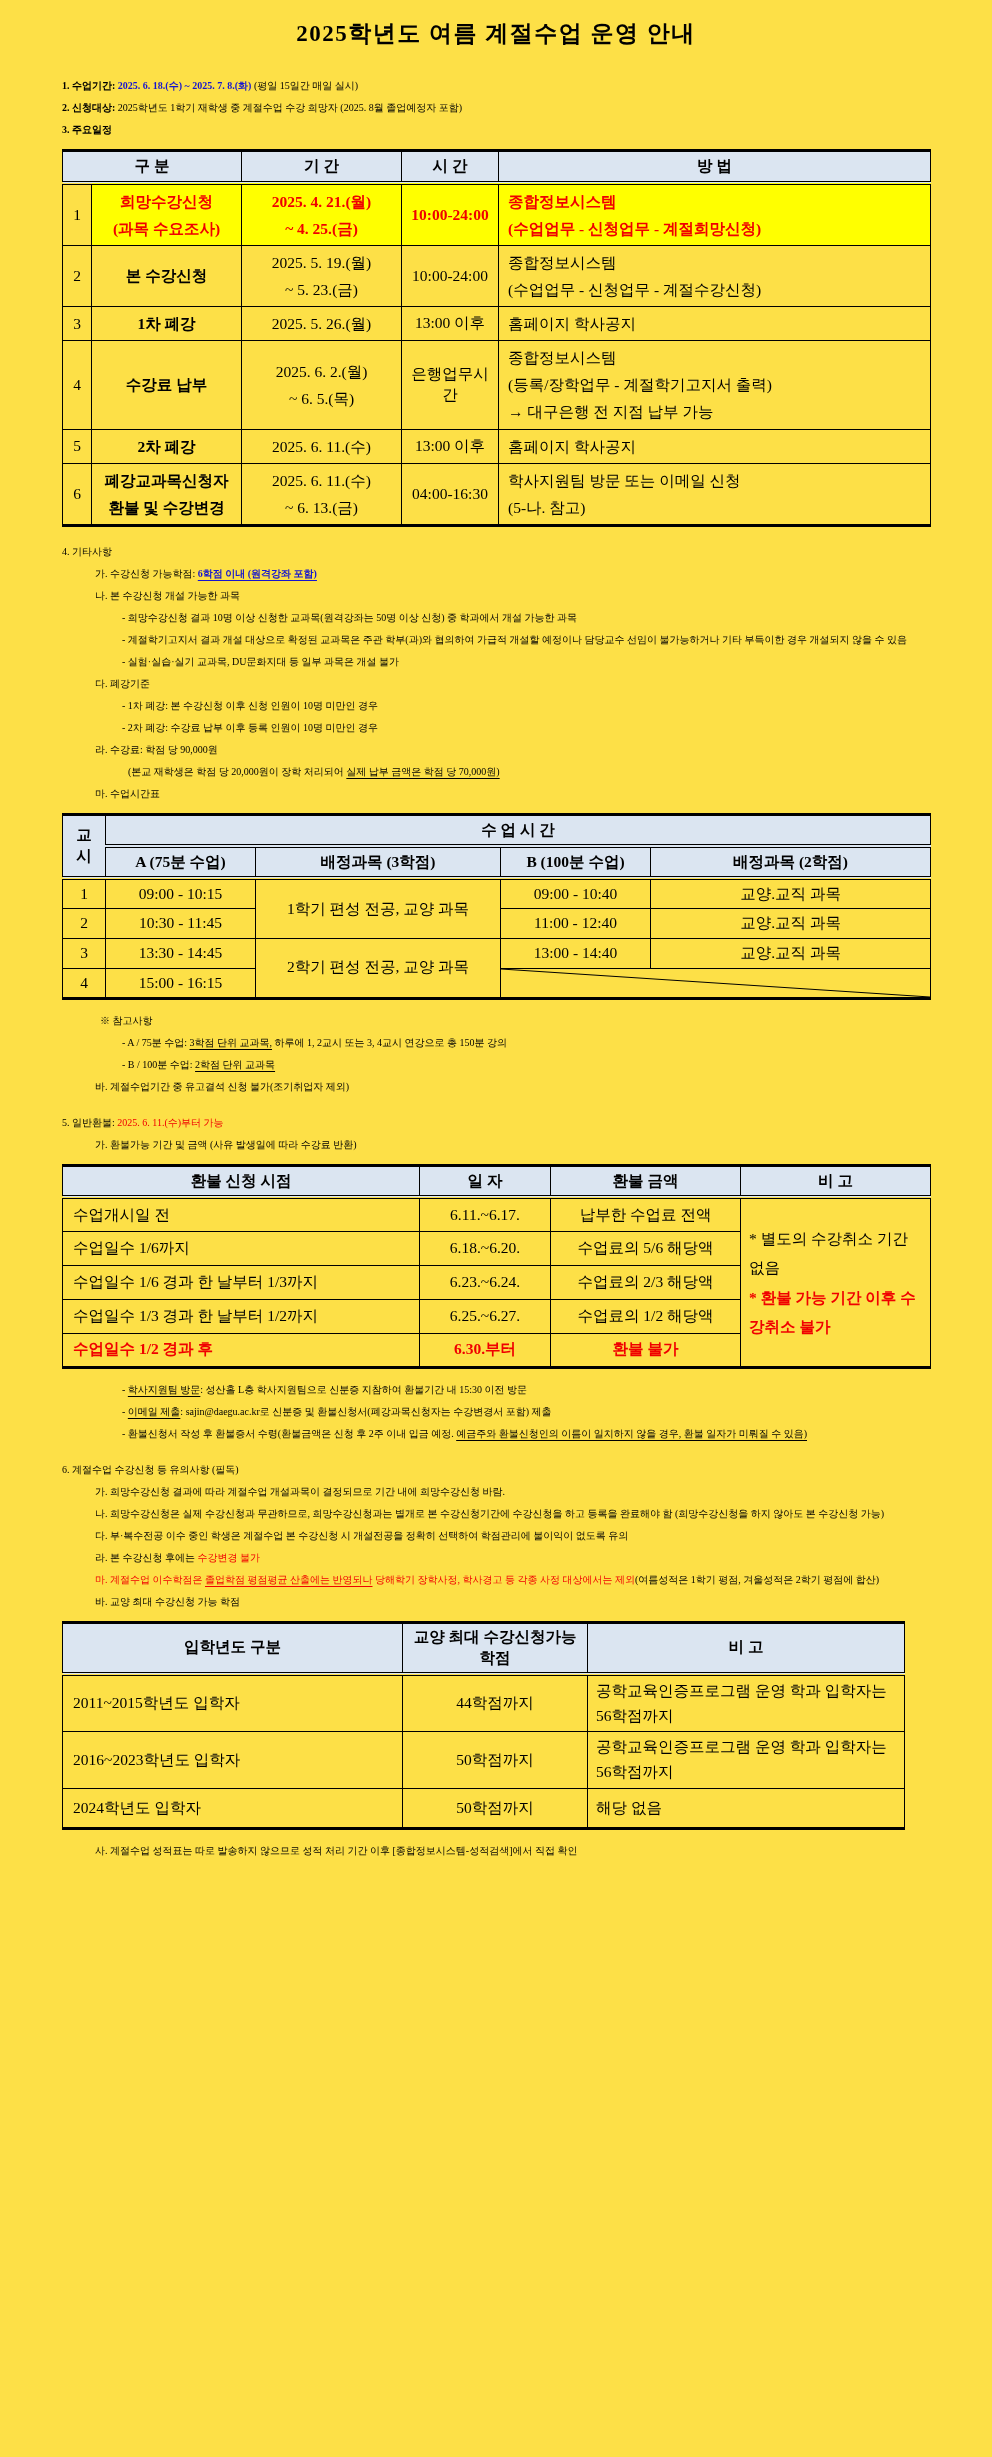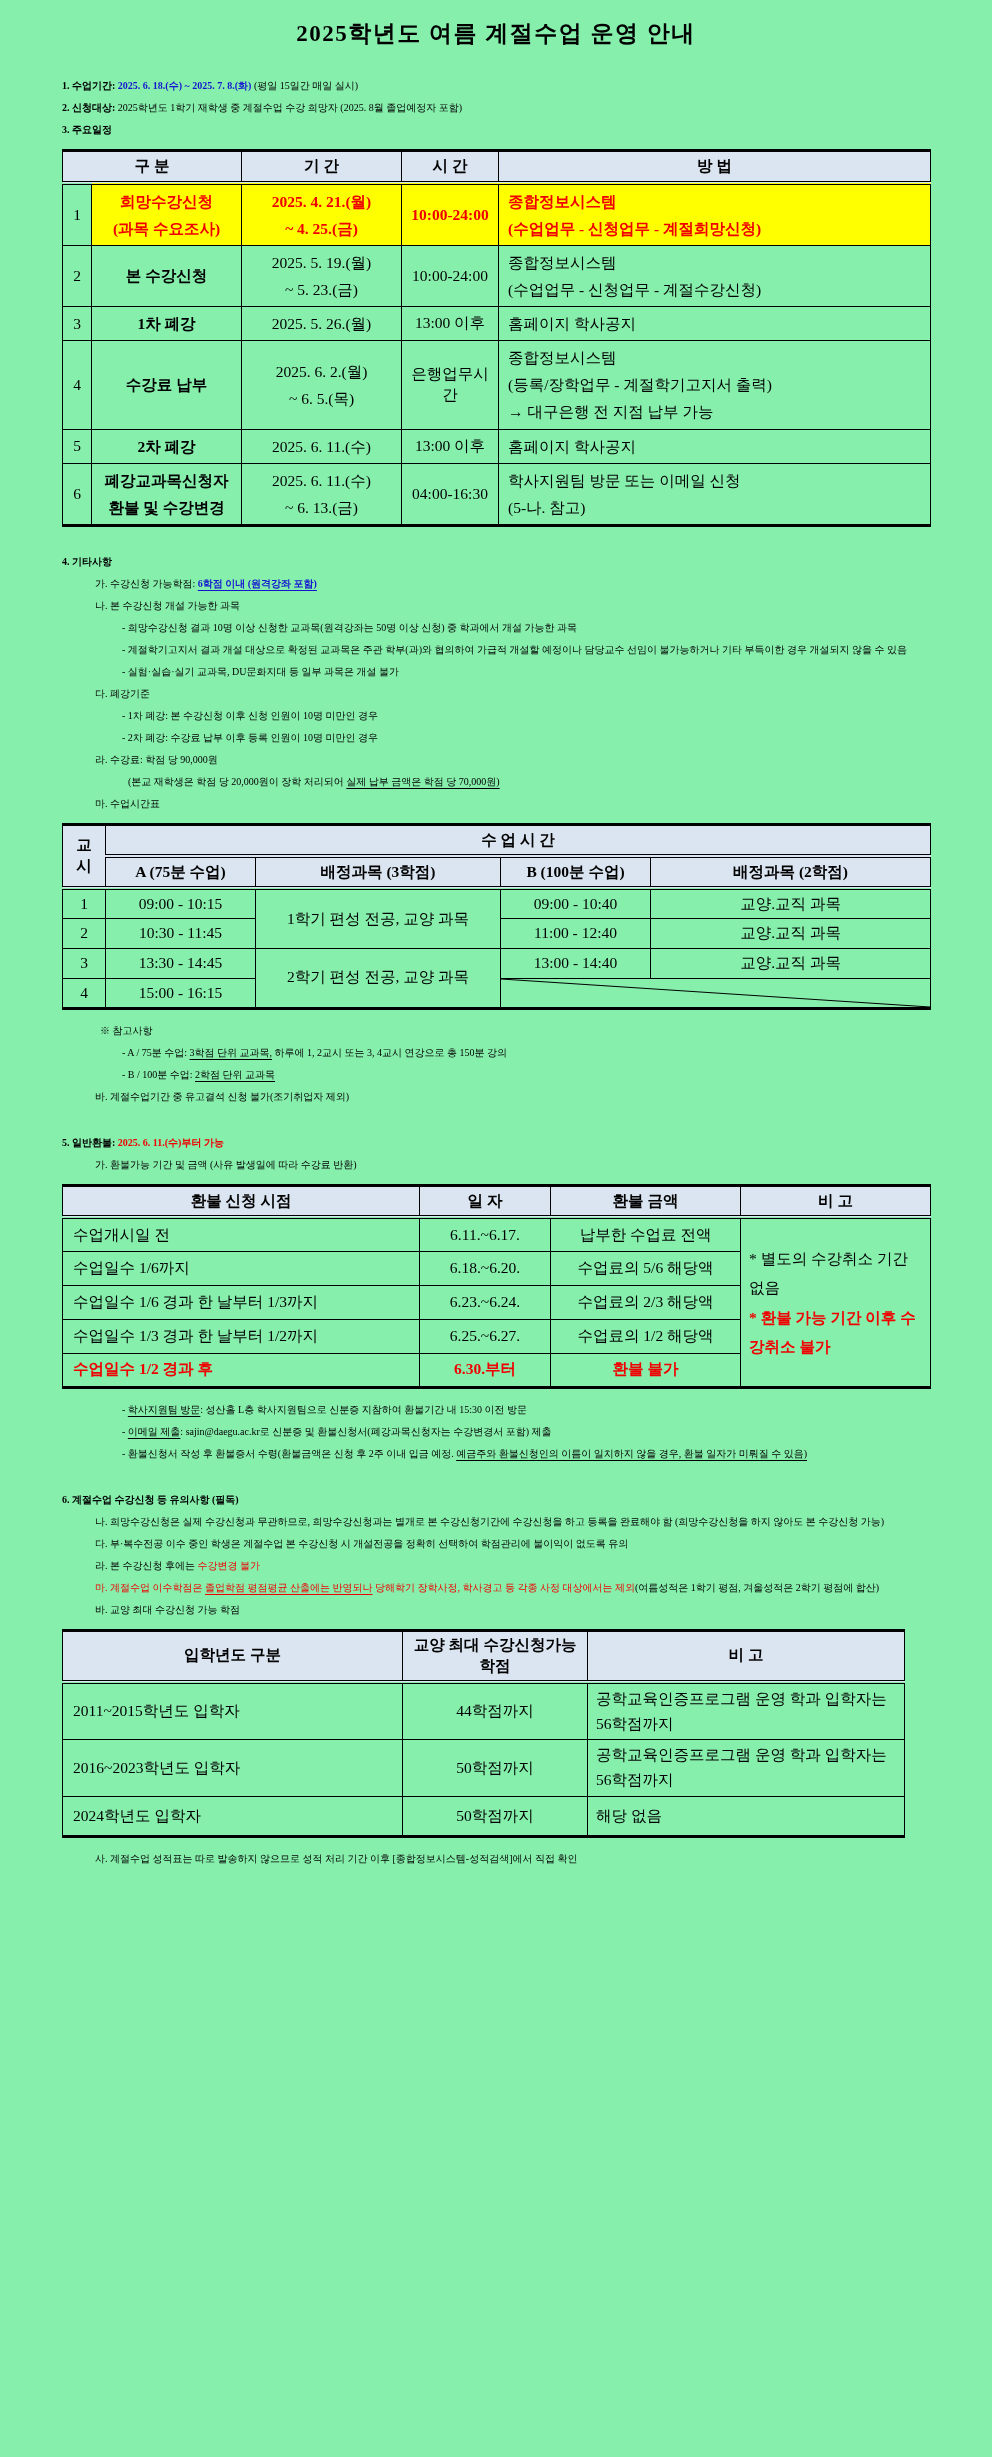--- a/index.html
+++ b/index.html
@@ -1,28 +1,28 @@
 <!DOCTYPE html>
 <html><head>
 <meta charset="utf-8">
 <style>
   html,body{margin:0;padding:0;background:#fff;}
   .doc{
-    width:992px;min-height:2457px;background:#86efac;color:#000;
+    width:992px;min-height:2457px;background:#fde047;color:#000;
     font-family:"Liberation Serif","DejaVu Serif",serif;
     box-sizing:border-box;position:relative;
   }
   .content{padding:10px 62px 0 62px;}
   .title{
     text-align:center;font-size:23px;font-weight:bold;
     letter-spacing:1.5px;margin:8px 0 26px 0;
   }
   .line{font-size:10px;line-height:2.2;margin:0;}
   .sect{padding-left:30px;text-indent:-30px;}
-  .sect-head{font-weight:bold;margin-top:24px;}
+  .sect-head{font-weight:normal;margin-top:14px;}
   .item{padding-left:66px;text-indent:-33px;}
   .bullet{padding-left:76px;text-indent:-16px;}
   .subnote{padding-left:66px;}
   .ref{padding-left:38px;}
   .refnote{padding-left:70px;font-weight:bold;}
   .b{font-weight:bold;}
   .red{color:#f00000;}
   .blue{color:#1515d0;}
   .u{text-decoration:underline;text-underline-offset:3px;}
   
@@ -271,20 +271,21 @@
           <td>환불 불가</td>
         </tr>
       </tbody>
     </table>
 
     <p class="line bullet"><span>- </span><span class="u">학사지원팀 방문</span><span>: 성산홀 L층 학사지원팀으로 신분증 지참하여 환불기간 내 15:30 이전 방문</span></p>
     <p class="line bullet"><span>- </span><span class="u">이메일 제출</span><span>: </span><span>sajin@daegu.ac.kr</span><span>로 신분증 및 환불신청서(폐강과목신청자는 수강변경서 포함) 제출</span></p>
     <p class="line bullet"><span>- 환불신청서 작성 후 환불증서 수령(환불금액은 신청 후 2주 이내 입금 예정. </span><span class="u">예금주와 환불신청인의 이름이 일치하지 않을 경우, 환불 일자가 미뤄질 수 있음)</span></p>
 
     <p class="line sect sect-head">6. 계절수업 수강신청 등 유의사항 (필독)</p>
+    <p class="line item">가. 희망수강신청 결과에 따라 계절수업 개설과목이 결정되므로 기간 내에 희망수강신청 바람.</p>
     <p class="line item">나. 희망수강신청은 실제 수강신청과 무관하므로, 희망수강신청과는 별개로 본 수강신청기간에 수강신청을 하고 등록을 완료해야 함 (희망수강신청을 하지 않아도 본 수강신청 가능)</p>
     <p class="line item">다. 부·복수전공 이수 중인 학생은 계절수업 본 수강신청 시 개설전공을 정확히 선택하여 학점관리에 불이익이 없도록 유의</p>
     <p class="line item"><span>라. 본 수강신청 후에는 </span><span class="red">수강변경 불가</span></p>
     <p class="line item"><span class="red">마. 계절수업 이수학점은 </span><span class="red u">졸업학점 평점평균 산출에는 반영되나</span><span class="red"> 당해학기 장학사정, 학사경고 등 각종 사정 대상에서는 제외</span><span>(여름성적은 1학기 평점, 겨울성적은 2학기 평점에 합산)</span></p>
     <p class="line item">바. 교양 최대 수강신청 가능 학점</p>
 
     <table class="tbl credit">
       <colgroup>
         <col style="width:340px">
           <col style="width:185px">

